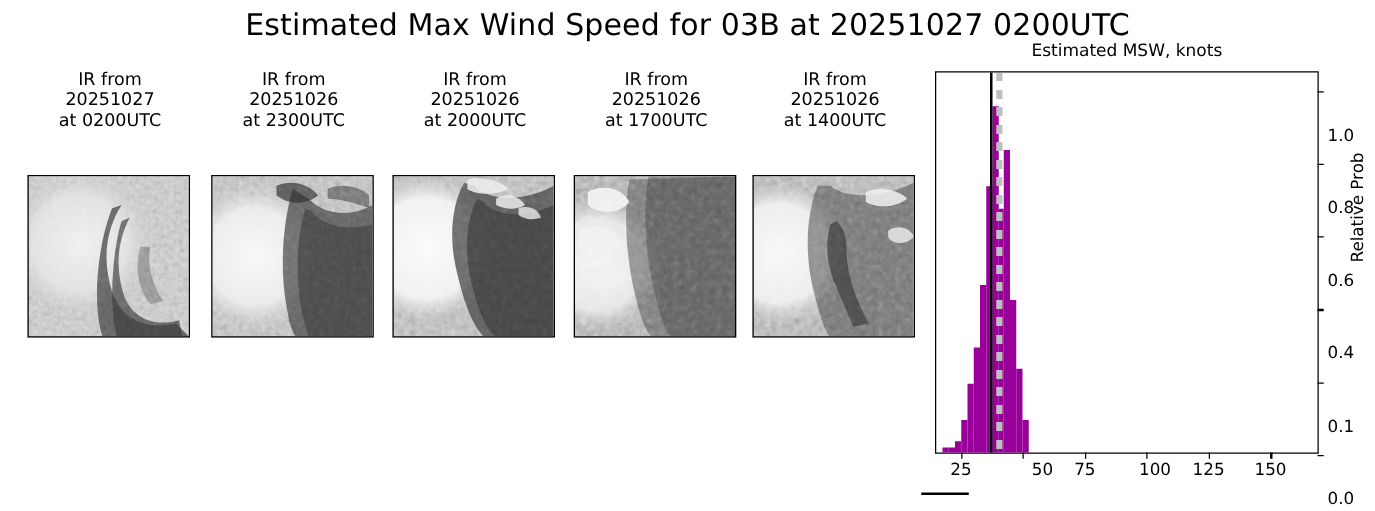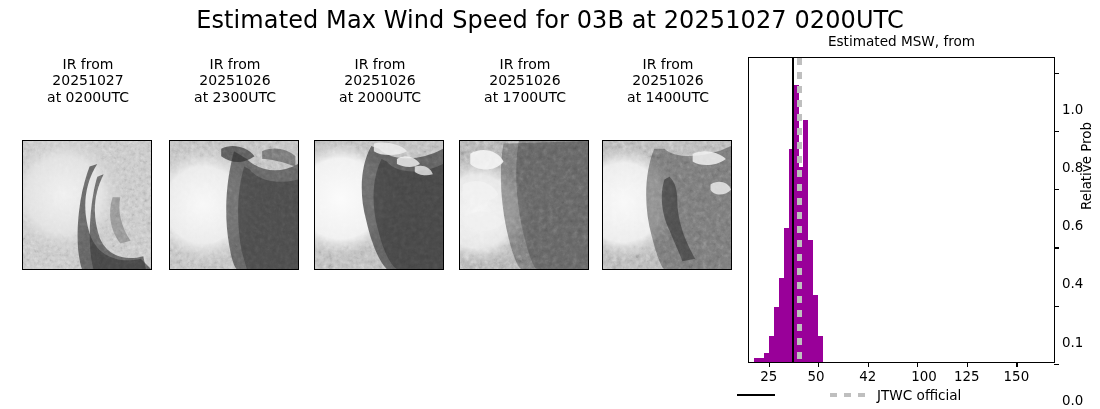--- a/index.html
+++ b/index.html
@@ -313,21 +313,21 @@
         <path d="M84 34 C90 30,98 32,100 38 C94 44,86 42,84 38 Z" fill="#ededed" opacity="0.8"></path>
         <rect width="100" height="100" filter="url(#ir4n)" opacity="0.32" style="mix-blend-mode:overlay"></rect>
       </svg>
     </div>
   </div>
 
 </div>
 
 <div class="hist-wrap">
 
-  <div id="hist-subtitle">Estimated MSW, from</div>
+  <div id="hist-subtitle">Estimated MSW, knots</div>
 
   <div class="axes-frame" id="axes">
     <div class="bars-layer" id="bars-layer">
         <div class="bar" style="left: 4.95161px; width: 4.95161px; height: 4.37143px; background: rgb(153, 0, 153);"></div>
         <div class="bar" style="left: 9.90323px; width: 4.95161px; height: 4.37143px; background: rgb(153, 0, 153);"></div>
         <div class="bar" style="left: 14.8548px; width: 4.95161px; height: 8.74286px; background: rgb(153, 0, 153);"></div>
         <div class="bar" style="left: 19.8065px; width: 4.95161px; height: 26.2286px; background: rgb(153, 0, 153);"></div>
         <div class="bar" style="left: 24.7581px; width: 4.95161px; height: 55.3714px; background: rgb(153, 0, 153);"></div>
         <div class="bar" style="left: 29.7097px; width: 4.95161px; height: 84.5143px; background: rgb(153, 0, 153);"></div>
         <div class="bar" style="left: 34.6613px; width: 4.95161px; height: 134.057px; background: rgb(153, 0, 153);"></div>
@@ -340,23 +340,23 @@
         <div class="bar" style="left: 69.3226px; width: 4.95161px; height: 26.2286px; background: rgb(153, 0, 153);"></div>
       </div>
     <div class="lines-layer" id="lines-layer">
         <div class="vline-solid" style="left: 42.5242px;"></div>
         <div class="vline-dashed" style="left: 48.3065px;"></div>
       </div>
     <div id="xticks-layer">
         <div class="xtick" style="left: 19.8065px;"></div>
         <div class="xtick-label" style="left: 19.8065px;">25</div>
         <div class="xtick" style="left: 69.3226px;"></div>
-        <div class="xtick-label" style="left: 67px;">50</div>
+        <div class="xtick-label" style="left: 85px;">50</div>
         <div class="xtick" style="left: 118.839px;"></div>
-        <div class="xtick-label" style="left: 118.839px;">42</div>
+        <div class="xtick-label" style="left: 118.839px;">75</div>
         <div class="xtick" style="left: 168.355px;"></div>
         <div class="xtick-label" style="left: 175px;">100</div>
         <div class="xtick" style="left: 217.871px;"></div>
         <div class="xtick-label" style="left: 217.871px;">125</div>
         <div class="xtick" style="left: 267.387px;"></div>
         <div class="xtick-label" style="left: 267.387px;">150</div>
       </div>
     <div id="yticks-layer">
         <div class="ytick" style="top: 306px;"></div>
         <div class="ytick-label" style="top: 306px;">0.0</div>
@@ -373,19 +373,15 @@
       </div>
   </div>
 
   <div id="ylabel">Relative Prob</div>
 
   <div class="legend">
     <div class="legend-item">
       <span class="legend-swatch-line"></span>
     </div>
     <div class="legend-gap"></div>
-    <div class="legend-item">
-      <span class="legend-swatch-dash"></span>
-      <span class="legend-label">JTWC official</span>
-    </div>
   </div>
 
 </div>
 
 </body></html>

